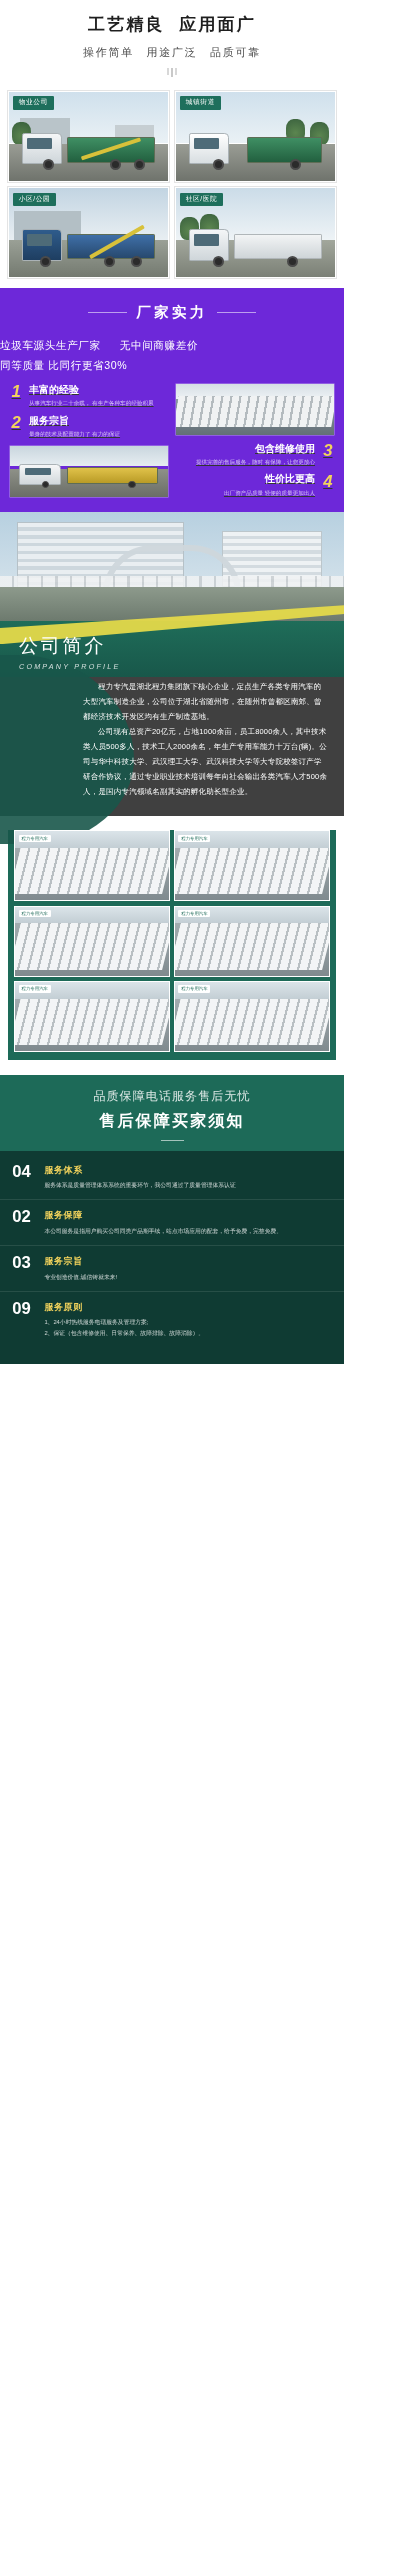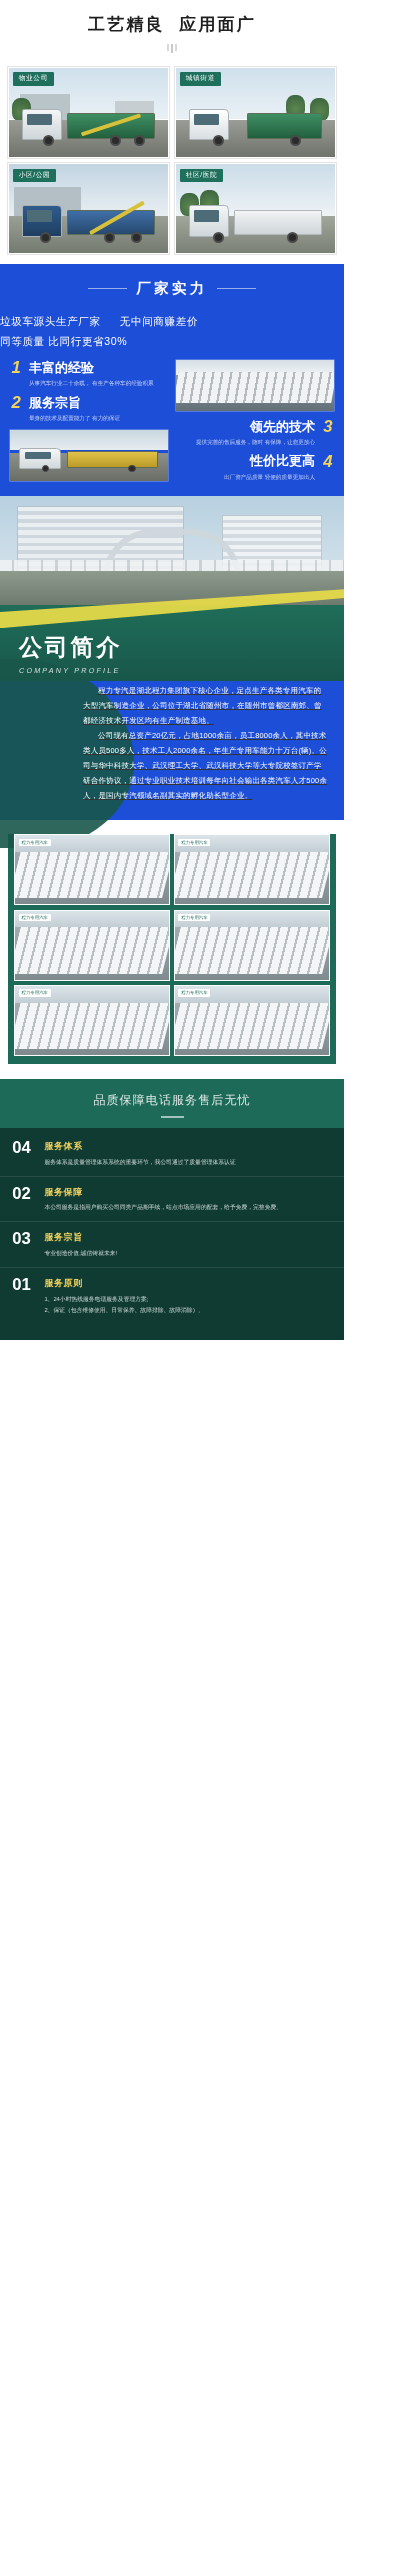--- a/index.html
+++ b/index.html
@@ -96,22 +96,23 @@
   .b-blue  .body { background: linear-gradient(#3f6fa8,#27496e); }
   .b-green .body { background: linear-gradient(#3f8f63,#22603f); }
   .b-yellow .body{ background: linear-gradient(#d9b33c,#a8841d); }
   .b-white .body { background: linear-gradient(#f2f4f5,#ccd2d5); border-color:#b0b6b9;}
 
   .arm { position:absolute; right:10%; bottom:46%; width:46%; height:10%;
          background:#d8c13a; transform: rotate(-18deg); border-radius:1.1px; }
 
   
   .strength {
-    background: #1d4ed8;
+    background: #6d28d9;
     padding: 11px 0 14.4px;
+    text-decoration: underline;
   }
   .sec-title-wrap { text-align:center; }
   .sec-title {
     display:inline-block;
     font-size: 14.4px;
     color:#ffffff;
     letter-spacing: 3.3px;
     font-weight: bold;
     padding: 3.3px 14.4px;
     position: relative;
@@ -141,21 +142,21 @@
     align-items: start;
   }
   .fcol { display:flex; flex-direction:column; gap: 5.6px; }
   .fitem { display:flex; align-items:flex-start; gap: 5.6px; }
   .fitem.right { flex-direction: row-reverse; text-align: right; }
   .fnum {
     font-size: 16.7px; font-weight: bold; font-style: italic;
     color:#f2d35c; line-height:1; min-width: 14.4px; text-align:center;
     padding-top: 1.1px;
   }
-  .ftxt h4 { font-size: 13px; color:#fff; font-weight: bold; margin-bottom: 2.2px; }
+  .ftxt h4 { font-size: 10px; color:#fff; font-weight: bold; margin-bottom: 2.2px; }
   .ftxt p { font-size: 5.6px; color: rgba(255,255,255,.72); line-height:1.6; }
   .fimg {
     height: 53px; border-radius:1.1px; overflow:hidden; position:relative;
     border:0.6px solid rgba(255,255,255,.25);
   }
   .fimg.lot .scene .ground { height:55%; background:linear-gradient(#8e9188,#6a6d66); }
 
   
   .profile { position: relative; }
   .profile-photo {
@@ -192,29 +193,28 @@
     padding: 12.2px 0 5.6px;
     position: relative;
   }
   .profile-band .ribbon {
     position:absolute; left:0; top:-15.6px; width:100%; height:39px;
     background: #e4d94a;
     clip-path: polygon(0 58%, 100% 0, 100% 22%, 0 100%);
     opacity:.95;
   }
   .pb-title { padding-left: 19px; position:relative; z-index:2; }
-  .pb-title h3 { color:#fff; font-size: 23px; letter-spacing: 2.8px; font-weight:bold;margin-top:15px; }
+  .pb-title h3 { color:#fff; font-size: 19px; letter-spacing: 2.8px; font-weight:normal; }
   .pb-title .en {
     color: rgba(255,255,255,.8); font-size: 7.2px; letter-spacing: 2.2px; margin-top:3.3px;font-style:italic;
   }
   .profile-body {
-    background: #1d4ed8;
+    background: #404040;
     padding: 2.2px 0 16.7px;
     position: relative;
-    text-decoration: underline;
   }
   .profile-body .swoosh {
     position:absolute; left:-33px; top:-22px; width:167px; height:189px;
     background: #18574a; border-radius: 0 70% 60% 0 / 0 55% 45% 0;
     opacity:.9;
   }
   .profile-text {
     position: relative; z-index:2;
     margin: 0 15.6px 0 83px;
     color:#ffffff;
@@ -274,20 +274,21 @@
 </style>
 </head>
 <body>
 
 <div class="page">
 
   <section class="hero">
     <h1>
       <span>工艺精良</span><span class="sp"></span><span>应用面广</span>
     </h1>
+    <h2>操作简单　用途广泛　品质可靠</h2>
     <div class="dots">
         <i></i>
         <i></i>
         <i></i>
       </div>
   </section>
 
   <div class="photo-grid">
 
     <div class="photo">
@@ -408,21 +409,21 @@
         <div class="fimg">
           <div class="scene">
             <div class="sky" style="height:30%;background:linear-gradient(#d6dfe5,#eef2f5)"></div>
             <div class="ground" style="height:70%;background:linear-gradient(#8b9aa2,#636f76)"></div>
             <div style="position:absolute;left:0;right:0;top:24%;bottom:16%;background:repeating-linear-gradient(90deg,#f0f2f3 0 6.7px,#b4bbbf 6.7px 9px);transform:skewX(-10deg)"></div>
           </div>
         </div>
         <div class="fitem right">
           <div class="fnum">3</div>
           <div class="ftxt">
-            <h4>领先的技术</h4>
+            <h4>包含维修使用</h4>
             <p>提供完善的售后服务，随时
 有保障，让您更放心</p>
           </div>
         </div>
         <div class="fitem right">
           <div class="fnum">4</div>
           <div class="ftxt">
             <h4>性价比更高</h4>
             <p>出厂资产品质量
 轻便的质量更加出人</p>
@@ -482,20 +483,21 @@
       </div>
       <div class="cell">
         <div class="fleet"></div>
         <span class="fleet-badge">程力专用汽车</span>
       </div>
     </div>
   </section>
 
   <section class="after">
     <div class="small">品质保障电话服务售后无忧</div>
+    <h3>售后保障买家须知</h3>
     <div class="rule"></div>
   </section>
 
   <div class="svc-list">
     <div class="svc">
       <div class="idx">04</div>
       <div class="txt">
         <h4>服务体系</h4>
         <p>服务体系是质量管理体系系统的重要环节，我公司通过了质量管理体系认证</p>
       </div>
@@ -508,21 +510,21 @@
       </div>
     </div>
     <div class="svc">
       <div class="idx">03</div>
       <div class="txt">
         <h4>服务宗旨</h4>
         <p>专业创造价值,诚信铸就未来!</p>
       </div>
     </div>
     <div class="svc" style="border-bottom:none">
-      <div class="idx">01</div>
+      <div class="idx">09</div>
       <div class="txt">
         <h4>服务原则</h4>
         <p style="white-space:pre-line">1、24小时热线服务电话服务及管理方案;
 2、保证（包含维修使用、日常保养、故障排除、故障消除）。</p>
       </div>
     </div>
   </div>
 
 </div>
 

